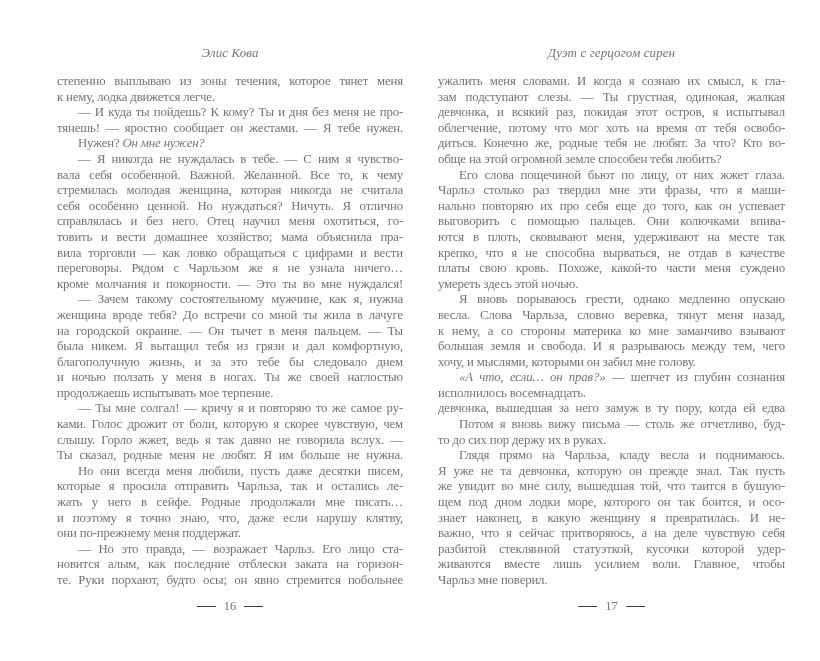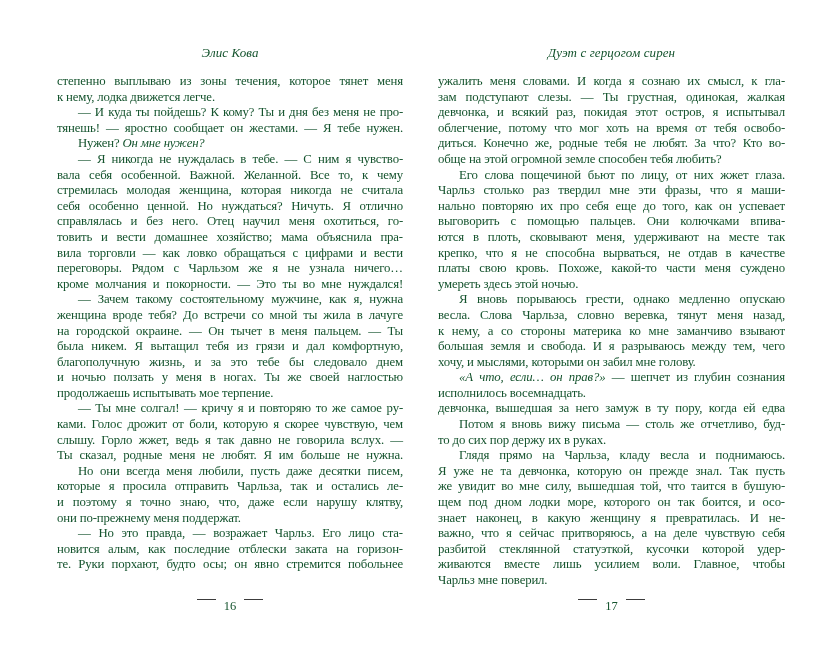--- a/index.html
+++ b/index.html
@@ -57,35 +57,35 @@
   .line.ind { text-indent: 21px; }
   .line i { }
 
   .pagenum-row {
     position: absolute;
     top: 599px;
     left: 0;
     width: 100%;
     display: flex;
     justify-content: center;
-    align-items: flex-start;
+    align-items: center;
     gap: 8px;
     font-size: 12.5px;
   }
   .rule {
     display: inline-block;
     width: 19px;
     height: 1px;
     background: #3c3c3c;
   }
 </style>
 </head>
 <body>
 
-<div class="spread" style="background: rgb(255, 255, 255); color: #14532d;">
+<div class="spread" style="background: rgb(255, 255, 255); color: #737373;">
 
   <section class="page left">
     <div class="running-header">Элис Кова</div>
     <div class="page-body">
         <div class="line just"><span>степенно выплываю из зоны течения, которое тянет меня</span></div>
         <div class="line"><span>к нему, лодка движется легче.</span></div>
         <div class="line ind just"><span>— И куда ты пойдешь? К кому? Ты и дня без меня не про-</span></div>
         <div class="line just"><span>тянешь! — яростно сообщает он жестами. — Я тебе нужен.</span></div>
         <div class="line ind"><span>Нужен? </span><i>Он мне нужен?</i><span></span></div>
         <div class="line ind just"><span>— Я никогда не нуждалась в тебе. — С ним я чувство-</span></div>
@@ -103,20 +103,21 @@
         <div class="line just"><span>была никем. Я вытащил тебя из грязи и дал комфортную,</span></div>
         <div class="line just"><span>благополучную жизнь, и за это тебе бы следовало днем</span></div>
         <div class="line just"><span>и ночью ползать у меня в ногах. Ты же своей наглостью</span></div>
         <div class="line"><span>продолжаешь испытывать мое терпение.</span></div>
         <div class="line ind just"><span>— Ты мне солгал! — кричу я и повторяю то же самое ру-</span></div>
         <div class="line just"><span>ками. Голос дрожит от боли, которую я скорее чувствую, чем</span></div>
         <div class="line just"><span>слышу. Горло жжет, ведь я так давно не говорила вслух. —</span></div>
         <div class="line just"><span>Ты сказал, родные меня не любят. Я им больше не нужна.</span></div>
         <div class="line ind just"><span>Но они всегда меня любили, пусть даже десятки писем,</span></div>
         <div class="line just"><span>которые я просила отправить Чарльза, так и остались ле-</span></div>
+        <div class="line just"><span>жать у него в сейфе. Родные продолжали мне писать…</span></div>
         <div class="line just"><span>и поэтому я точно знаю, что, даже если нарушу клятву,</span></div>
         <div class="line"><span>они по-прежнему меня поддержат.</span></div>
         <div class="line ind just"><span>— Но это правда, — возражает Чарльз. Его лицо ста-</span></div>
         <div class="line just"><span>новится алым, как последние отблески заката на горизон-</span></div>
         <div class="line just"><span>те. Руки порхают, будто осы; он явно стремится побольнее</span></div>
       </div>
     <div class="pagenum-row">
       <span class="rule"></span>
       <span class="pagenum">16</span>
       <span class="rule"></span>

